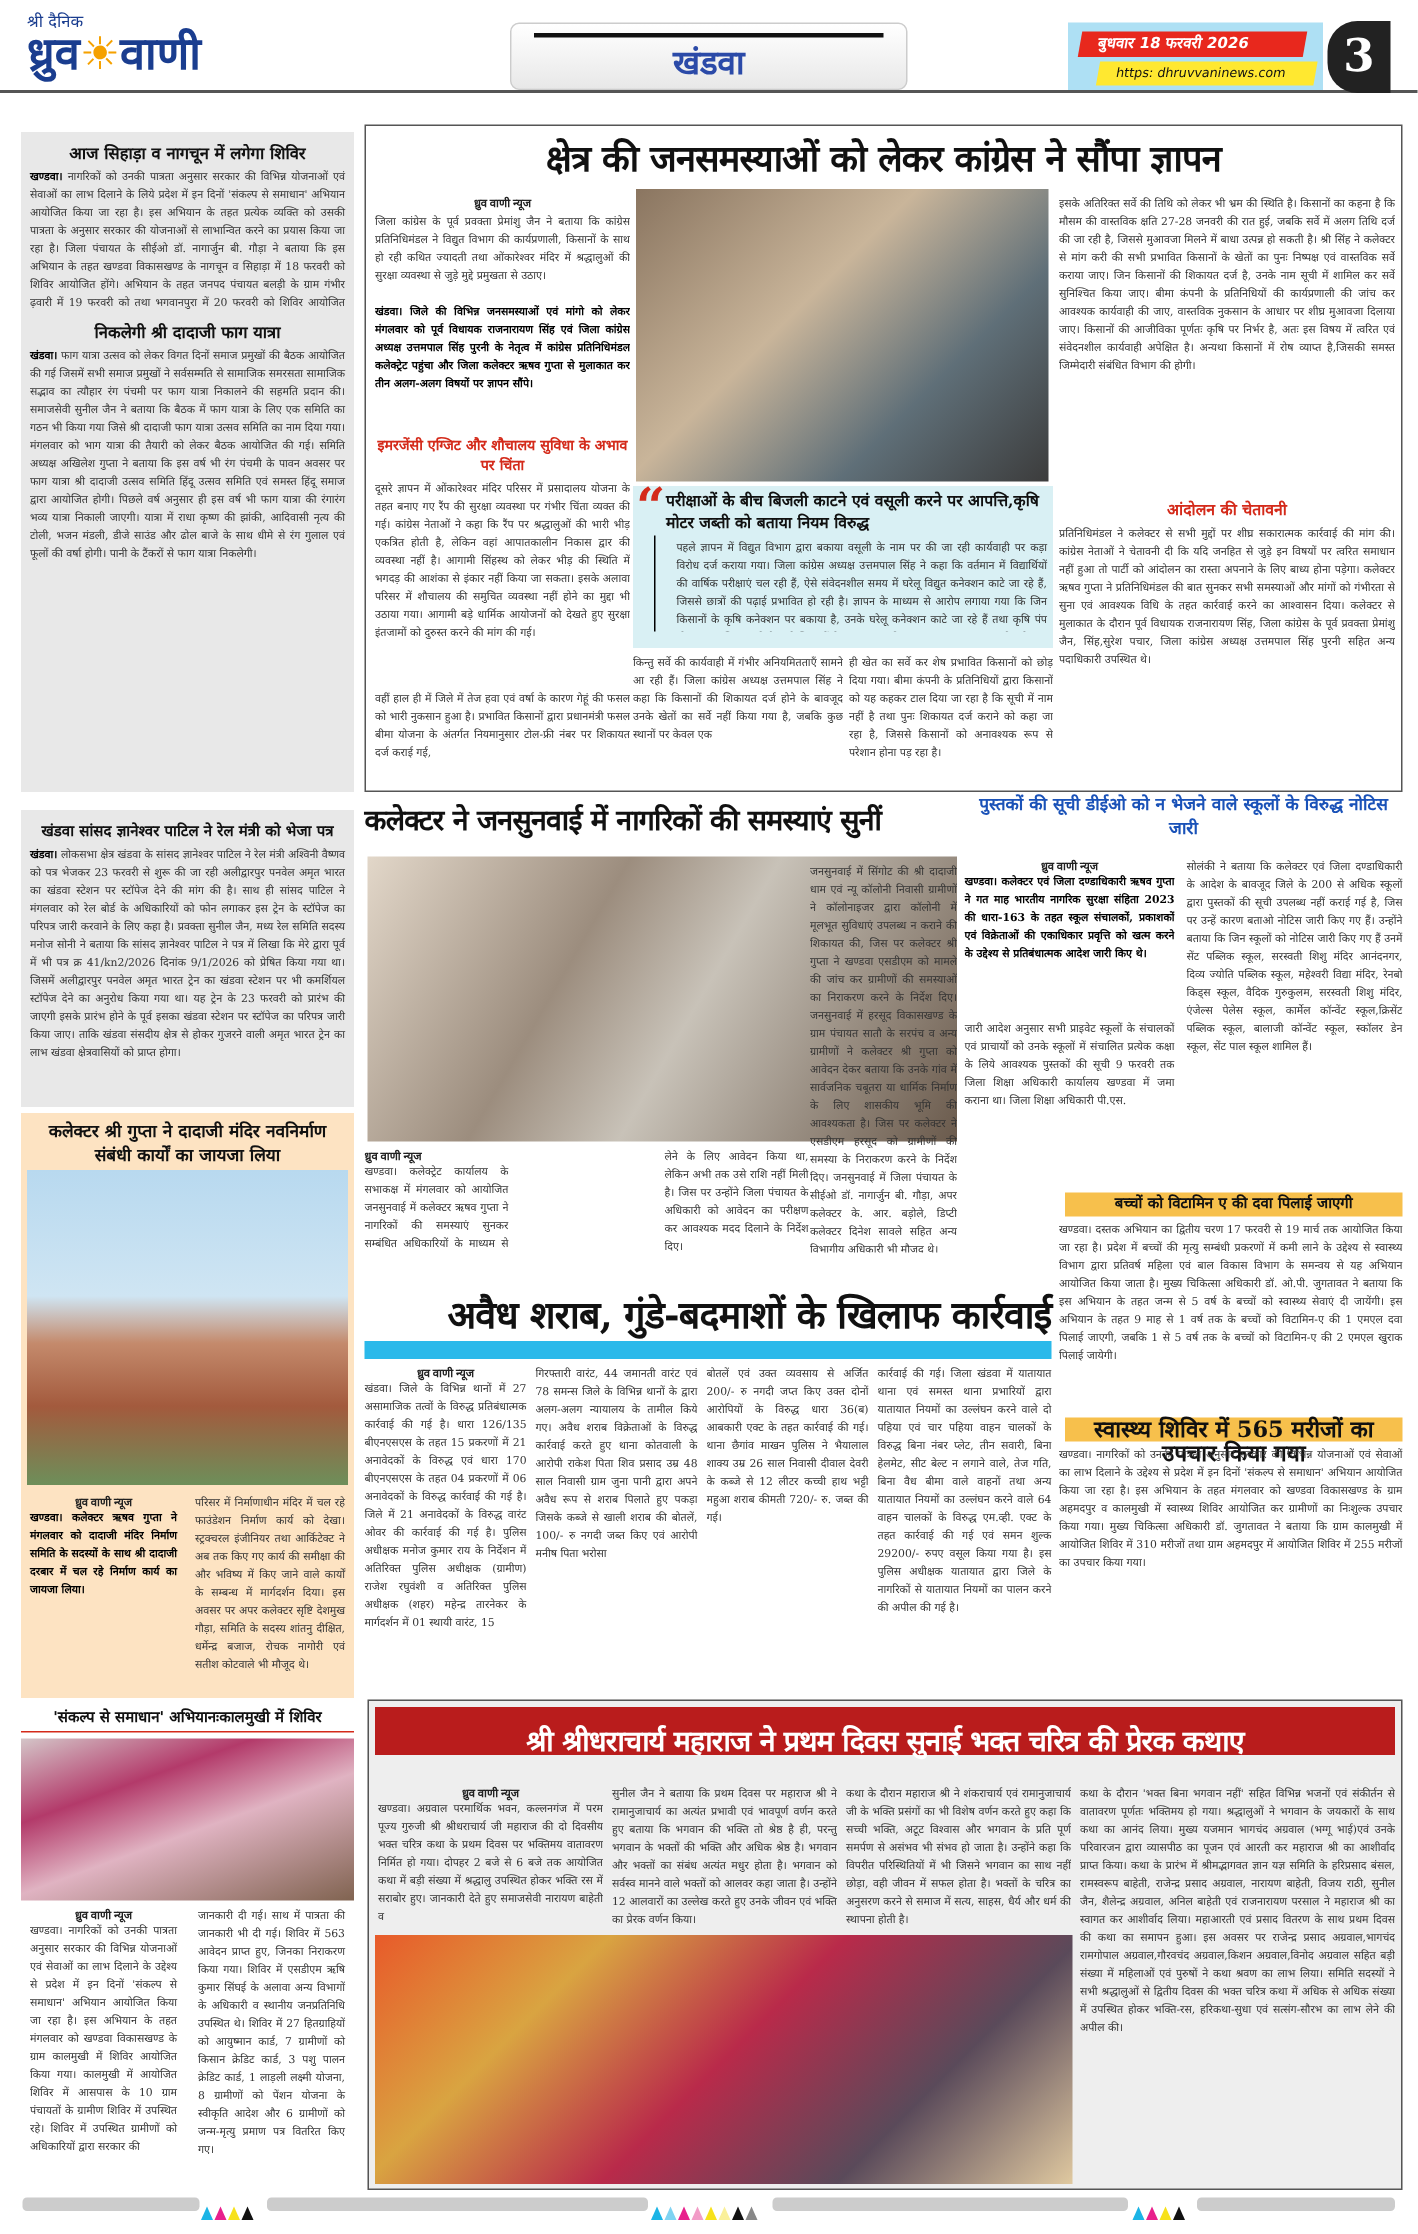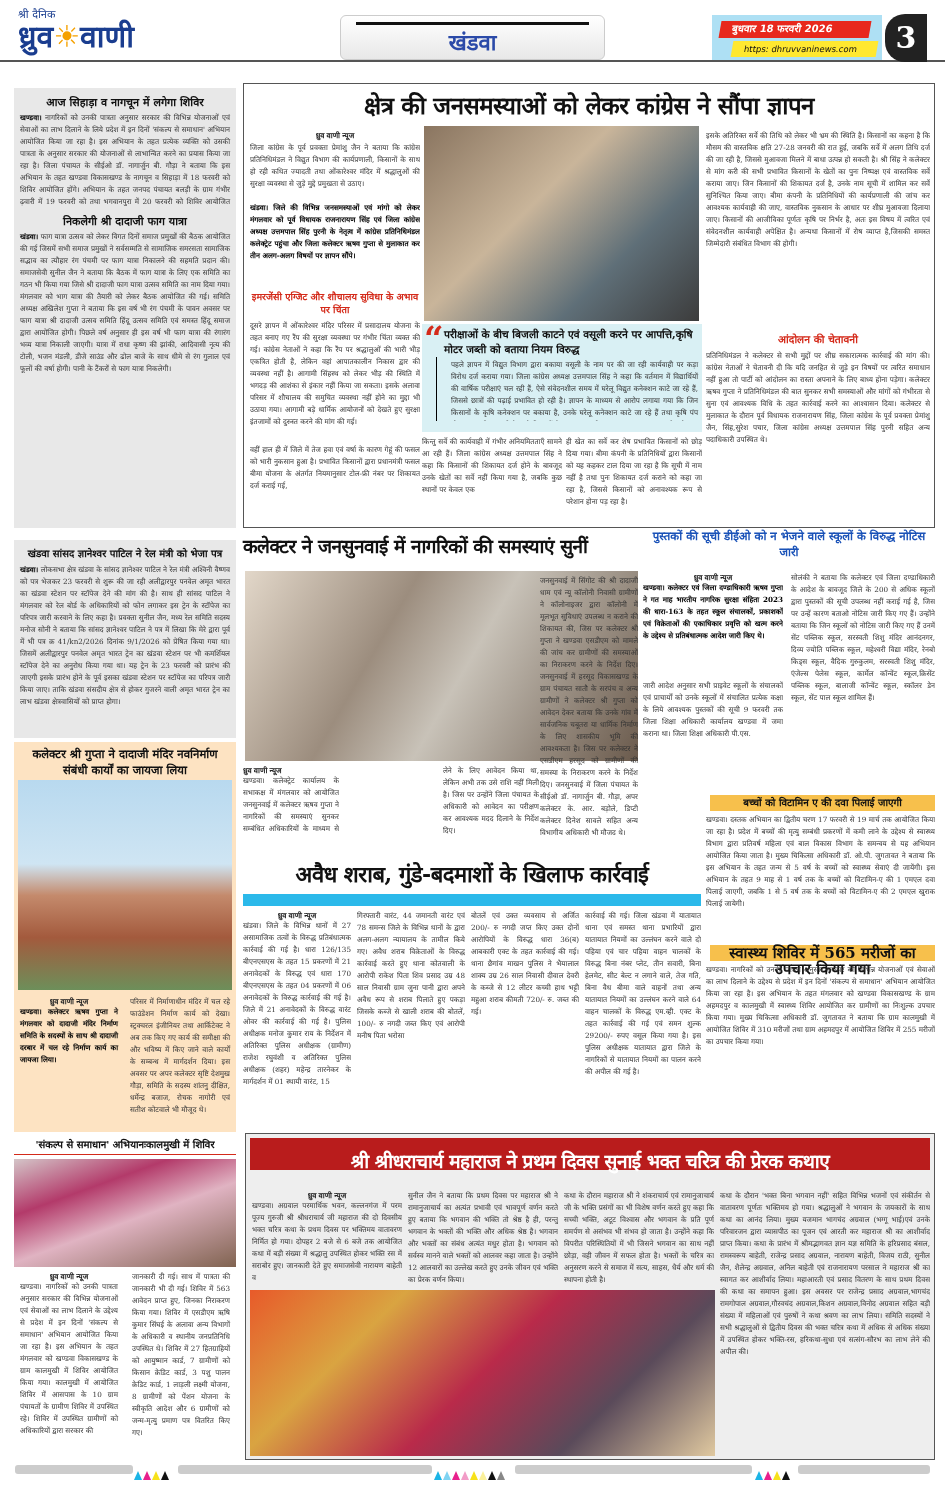--- a/index.html
+++ b/index.html
@@ -21,21 +21,21 @@
 .hl{font-weight:bold;text-align:center;color:#111;font-family:"DejaVu Serif",serif}
 .txt{font-size:7.2px;line-height:12px;text-align:justify;color:#333;padding:0 6px;font-family:"DejaVu Serif",serif}
 .txt b{color:#000}
 .img{background:linear-gradient(135deg,#8a7560,#c9b59a 40%,#5f6f78 70%,#3c3c3c)}
 .img2{background:linear-gradient(120deg,#e2d7c9,#9c8d7e 35%,#c8c2b8 55%,#6a5a4c)}
 .img3{background:linear-gradient(160deg,#d4c5c8,#b33a6a 30%,#e0b3c2 55%,#806350)}
 .img4{background:linear-gradient(135deg,#e85a2a,#d9a441 25%,#b92a4a 50%,#5a4a5a 75%,#e0c9a0)}
 .temple{background:linear-gradient(180deg,#b8d9ef 0%,#cfe5f3 40%,#c48a6c 55%,#a35a3d 75%,#6d8f5a 100%)}
 .red{color:#d42a1a}
 .blue{color:#1a52b8}
-.byline{font-size:7.5px;text-align:center;font-weight:bold;color:#222;font-family:Liberation Sans, sans-serif}
+.byline{font-size:7.5px;text-align:center;font-weight:bold;color:#222;font-family:Liberation Serif, serif}
 .yellow-bar{background:#f7c04c}
 .cyanbar{background:#2bb9ea}
 .boxframe{border:1px solid #555}
 .quotebox{background:#d9f0f4}
 .footer-bar{top:1465px;height:9px;background:#ccc;border-radius:3px}
 .tri{width:0;height:0;border-left:4px solid transparent;border-right:4px solid transparent;border-bottom:9px solid #000;display:inline-block;margin-right:1px}
 </style>
 </head>
 <body>
 
@@ -89,21 +89,21 @@
 </div>
 
 <div class="abs boxframe" style="left:243px;top:83px;width:692px;height:445px">
   <div class="hl" style="font-size:24px;margin-top:4px;letter-spacing:-0.5px">क्षेत्र की जनसमस्याओं को लेकर कांग्रेस ने सौंपा ज्ञापन</div>
   <div class="abs" style="left:6px;top:46px;width:170px">
     <div class="byline">ध्रुव वाणी न्यूज</div>
     <div class="txt" style="height:60px;overflow:hidden;padding:0;margin-top:2px">जिला कांग्रेस के पूर्व प्रवक्ता प्रेमांशु जैन ने बताया कि कांग्रेस प्रतिनिधिमंडल ने विद्युत विभाग की कार्यप्रणाली, किसानों के साथ हो रही कथित ज्यादती तथा ओंकारेश्वर मंदिर में श्रद्धालुओं की सुरक्षा व्यवस्था से जुड़े मुद्दे प्रमुखता से उठाए।</div>
     <div class="txt" style="font-weight:bold;color:#000;height:84px;overflow:hidden;padding:0">खंडवा। जिले की विभिन्न जनसमस्याओं एवं मांगो को लेकर मंगलवार को पूर्व विधायक राजनारायण सिंह एवं जिला कांग्रेस अध्यक्ष उत्तमपाल सिंह पुरनी के नेतृत्व में कांग्रेस प्रतिनिधिमंडल कलेक्ट्रेट पहुंचा और जिला कलेक्टर ऋषव गुप्ता से मुलाकात कर तीन अलग-अलग विषयों पर ज्ञापन सौंपे।</div>
     <div class="hl red" style="font-size:9.5px;margin:4px 0">इमरजेंसी एग्जिट और शौचालय सुविधा के अभाव पर चिंता</div>
     <div class="txt" style="height:120px;overflow:hidden;padding:0">दूसरे ज्ञापन में ओंकारेश्वर मंदिर परिसर में प्रसादालय योजना के तहत बनाए गए रैंप की सुरक्षा व्यवस्था पर गंभीर चिंता व्यक्त की गई। कांग्रेस नेताओं ने कहा कि रैंप पर श्रद्धालुओं की भारी भीड़ एकत्रित होती है, लेकिन वहां आपातकालीन निकास द्वार की व्यवस्था नहीं है। आगामी सिंहस्थ को लेकर भीड़ की स्थिति में भगदड़ की आशंका से इंकार नहीं किया जा सकता। इसके अलावा परिसर में शौचालय की समुचित व्यवस्था नहीं होने का मुद्दा भी उठाया गया। आगामी बड़े धार्मिक आयोजनों को देखते हुए सुरक्षा इंतजामों को दुरुस्त करने की मांग की गई।</div>
-    <div class="txt" style="height:48px;overflow:hidden;padding:0;margin-top:4px">वहीं हाल ही में जिले में तेज हवा एवं वर्षा के कारण गेहूं की फसल को भारी नुकसान हुआ है। प्रभावित किसानों द्वारा प्रधानमंत्री फसल बीमा योजना के अंतर्गत नियमानुसार टोल-फ्री नंबर पर शिकायत दर्ज कराई गई,</div>
+    <div class="txt" style="height:48px;overflow:hidden;padding:0;margin-top:20px">वहीं हाल ही में जिले में तेज हवा एवं वर्षा के कारण गेहूं की फसल को भारी नुकसान हुआ है। प्रभावित किसानों द्वारा प्रधानमंत्री फसल बीमा योजना के अंतर्गत नियमानुसार टोल-फ्री नंबर पर शिकायत दर्ज कराई गई,</div>
   </div>
   <div class="abs img" style="left:180px;top:42px;width:275px;height:195px"></div>
   <div class="abs quotebox" style="left:178px;top:240px;width:280px;height:108px">
     <div class="red" style="position:absolute;left:2px;top:-6px;font-size:34px;font-weight:bold;font-family:'DejaVu Serif',serif">“</div>
     <div class="hl" style="font-size:10.5px;text-align:left;padding:3px 4px 0 22px;line-height:15px">परीक्षाओं के बीच बिजली काटने एवं वसूली करने पर आपत्ति,कृषि मोटर जब्ती को बताया नियम विरुद्ध</div>
     <div class="txt" style="height:64px;overflow:hidden;padding:2px 4px 0 14px;border-left:1px solid #000;margin-left:14px">पहले ज्ञापन में विद्युत विभाग द्वारा बकाया वसूली के नाम पर की जा रही कार्यवाही पर कड़ा विरोध दर्ज कराया गया। जिला कांग्रेस अध्यक्ष उत्तमपाल सिंह ने कहा कि वर्तमान में विद्यार्थियों की वार्षिक परीक्षाएं चल रही हैं, ऐसे संवेदनशील समय में घरेलू विद्युत कनेक्शन काटे जा रहे हैं, जिससे छात्रों की पढ़ाई प्रभावित हो रही है। ज्ञापन के माध्यम से आरोप लगाया गया कि जिन किसानों के कृषि कनेक्शन पर बकाया है, उनके घरेलू कनेक्शन काटे जा रहे हैं तथा कृषि पंप मोटर जब्त की जा रही है। इसे किसानों के साथ अमानवीय व्यवहार बताया गया। कांग्रेस ने मांग की कि परीक्षाओं की अवधि तक बिजली कनेक्शन न काटे जाएं।</div>
   </div>
   <div class="abs txt" style="left:178px;top:352px;width:140px;height:86px;overflow:hidden;padding:0">किन्तु सर्वे की कार्यवाही में गंभीर अनियमितताएँ सामने आ रही हैं। जिला कांग्रेस अध्यक्ष उत्तमपाल सिंह ने कहा कि किसानों की शिकायत दर्ज होने के बावजूद उनके खेतों का सर्वे नहीं किया गया है, जबकि कुछ स्थानों पर केवल एक</div>
   <div class="abs txt" style="left:322px;top:352px;width:136px;height:86px;overflow:hidden;padding:0">ही खेत का सर्वे कर शेष प्रभावित किसानों को छोड़ दिया गया। बीमा कंपनी के प्रतिनिधियों द्वारा किसानों को यह कहकर टाल दिया जा रहा है कि सूची में नाम नहीं है तथा पुनः शिकायत दर्ज कराने को कहा जा रहा है, जिससे किसानों को अनावश्यक रूप से परेशान होना पड़ रहा है।</div>
   <div class="abs" style="left:462px;top:46px;width:224px">
@@ -138,21 +138,21 @@
   <div class="hl" style="font-size:10px;line-height:16px">बच्चों को विटामिन ए की दवा पिलाई जाएगी</div>
 </div>
 <div class="abs txt" style="left:706px;top:814px;width:229px;height:128px;overflow:hidden;padding:0">खण्डवा। दस्तक अभियान का द्वितीय चरण 17 फरवरी से 19 मार्च तक आयोजित किया जा रहा है। प्रदेश में बच्चों की मृत्यु सम्बंधी प्रकरणों में कमी लाने के उद्देश्य से स्वास्थ्य विभाग द्वारा प्रतिवर्ष महिला एवं बाल विकास विभाग के समन्वय से यह अभियान आयोजित किया जाता है। मुख्य चिकित्सा अधिकारी डॉ. ओ.पी. जुगतावत ने बताया कि इस अभियान के तहत जन्म से 5 वर्ष के बच्चों को स्वास्थ्य सेवाएं दी जायेंगी। इस अभियान के तहत 9 माह से 1 वर्ष तक के बच्चों को विटामिन-ए की 1 एमएल दवा पिलाई जाएगी, जबकि 1 से 5 वर्ष तक के बच्चों को विटामिन-ए की 2 एमएल खुराक पिलाई जायेगी।</div>
 
 <div class="abs yellow-bar" style="left:710px;top:945px;width:225px;height:16px">
   <div class="hl" style="font-size:15px;line-height:16px">स्वास्थ्य शिविर में 565 मरीजों का उपचार किया गया</div>
 </div>
 <div class="abs txt" style="left:706px;top:964px;width:229px;height:150px;overflow:hidden;padding:0">खण्डवा। नागरिकों को उनकी पात्रता अनुसार सरकार की विभिन्न योजनाओं एवं सेवाओं का लाभ दिलाने के उद्देश्य से प्रदेश में इन दिनों 'संकल्प से समाधान' अभियान आयोजित किया जा रहा है। इस अभियान के तहत मंगलवार को खण्डवा विकासखण्ड के ग्राम अहमदपुर व कालमुखी में स्वास्थ्य शिविर आयोजित कर ग्रामीणों का निःशुल्क उपचार किया गया। मुख्य चिकित्सा अधिकारी डॉ. जुगतावत ने बताया कि ग्राम कालमुखी में आयोजित शिविर में 310 मरीजों तथा ग्राम अहमदपुर में आयोजित शिविर में 255 मरीजों का उपचार किया गया।</div>
 
 <div class="abs" style="left:243px;top:858px;width:458px;height:262px">
-  <div class="hl" style="font-size:22px;text-align:center;letter-spacing:-0.5px">अवैध शराब, गुंडे-बदमाशों के खिलाफ कार्रवाई</div>
+  <div class="hl" style="font-size:25px;text-align:right;letter-spacing:-0.5px">अवैध शराब, गुंडे-बदमाशों के खिलाफ कार्रवाई</div>
   <div class="abs cyanbar" style="left:0;top:36px;width:458px;height:12px"></div>
   <div class="abs" style="left:0;top:52px;width:108px">
     <div class="byline">ध्रुव वाणी न्यूज</div>
     <div class="txt" style="height:196px;overflow:hidden;padding:0">खंडवा। जिले के विभिन्न थानों में 27 असामाजिक तत्वों के विरुद्ध प्रतिबंधात्मक कार्रवाई की गई है। धारा 126/135 बीएनएसएस के तहत 15 प्रकरणों में 21 अनावेदकों के विरुद्ध एवं धारा 170 बीएनएसएस के तहत 04 प्रकरणों में 06 अनावेदकों के विरुद्ध कार्रवाई की गई है। जिले में 21 अनावेदकों के विरुद्ध वारंट ओवर की कार्रवाई की गई है। पुलिस अधीक्षक मनोज कुमार राय के निर्देशन में अतिरिक्त पुलिस अधीक्षक (ग्रामीण) राजेश रघुवंशी व अतिरिक्त पुलिस अधीक्षक (शहर) महेन्द्र तारनेकर के मार्गदर्शन में 01 स्थायी वारंट, 15</div>
   </div>
   <div class="abs txt" style="left:114px;top:52px;width:108px;height:206px;overflow:hidden;padding:0">गिरफ्तारी वारंट, 44 जमानती वारंट एवं 78 समन्स जिले के विभिन्न थानों के द्वारा अलग-अलग न्यायालय के तामील किये गए। अवैध शराब विक्रेताओं के विरुद्ध कार्रवाई करते हुए थाना कोतवाली के आरोपी राकेश पिता शिव प्रसाद उम्र 48 साल निवासी ग्राम जुना पानी द्वारा अपने अवैध रूप से शराब पिलाते हुए पकड़ा जिसके कब्जे से खाली शराब की बोतलें, 100/- रु नगदी जब्त किए एवं आरोपी मनीष पिता भरोसा</div>
   <div class="abs txt" style="left:228px;top:52px;width:108px;height:206px;overflow:hidden;padding:0">बोतलें एवं उक्त व्यवसाय से अर्जित 200/- रु नगदी जप्त किए उक्त दोनों आरोपियों के विरुद्ध धारा 36(ब) आबकारी एक्ट के तहत कार्रवाई की गई। थाना छैगांव माखन पुलिस ने भैयालाल शाक्य उम्र 26 साल निवासी दीवाल देवरी के कब्जे से 12 लीटर कच्ची हाथ भट्टी महुआ शराब कीमती 720/- रु. जब्त की गई।</div>
   <div class="abs txt" style="left:342px;top:52px;width:116px;height:206px;overflow:hidden;padding:0">कार्रवाई की गई। जिला खंडवा में यातायात थाना एवं समस्त थाना प्रभारियों द्वारा यातायात नियमों का उल्लंघन करने वाले दो पहिया एवं चार पहिया वाहन चालकों के विरुद्ध बिना नंबर प्लेट, तीन सवारी, बिना हेलमेट, सीट बेल्ट न लगाने वाले, तेज गति, बिना वैध बीमा वाले वाहनों तथा अन्य यातायात नियमों का उल्लंघन करने वाले 64 वाहन चालकों के विरुद्ध एम.व्ही. एक्ट के तहत कार्रवाई की गई एवं समन शुल्क 29200/- रुपए वसूल किया गया है। इस पुलिस अधीक्षक यातायात द्वारा जिले के नागरिकों से यातायात नियमों का पालन करने की अपील की गई है।</div>
 </div>
 

